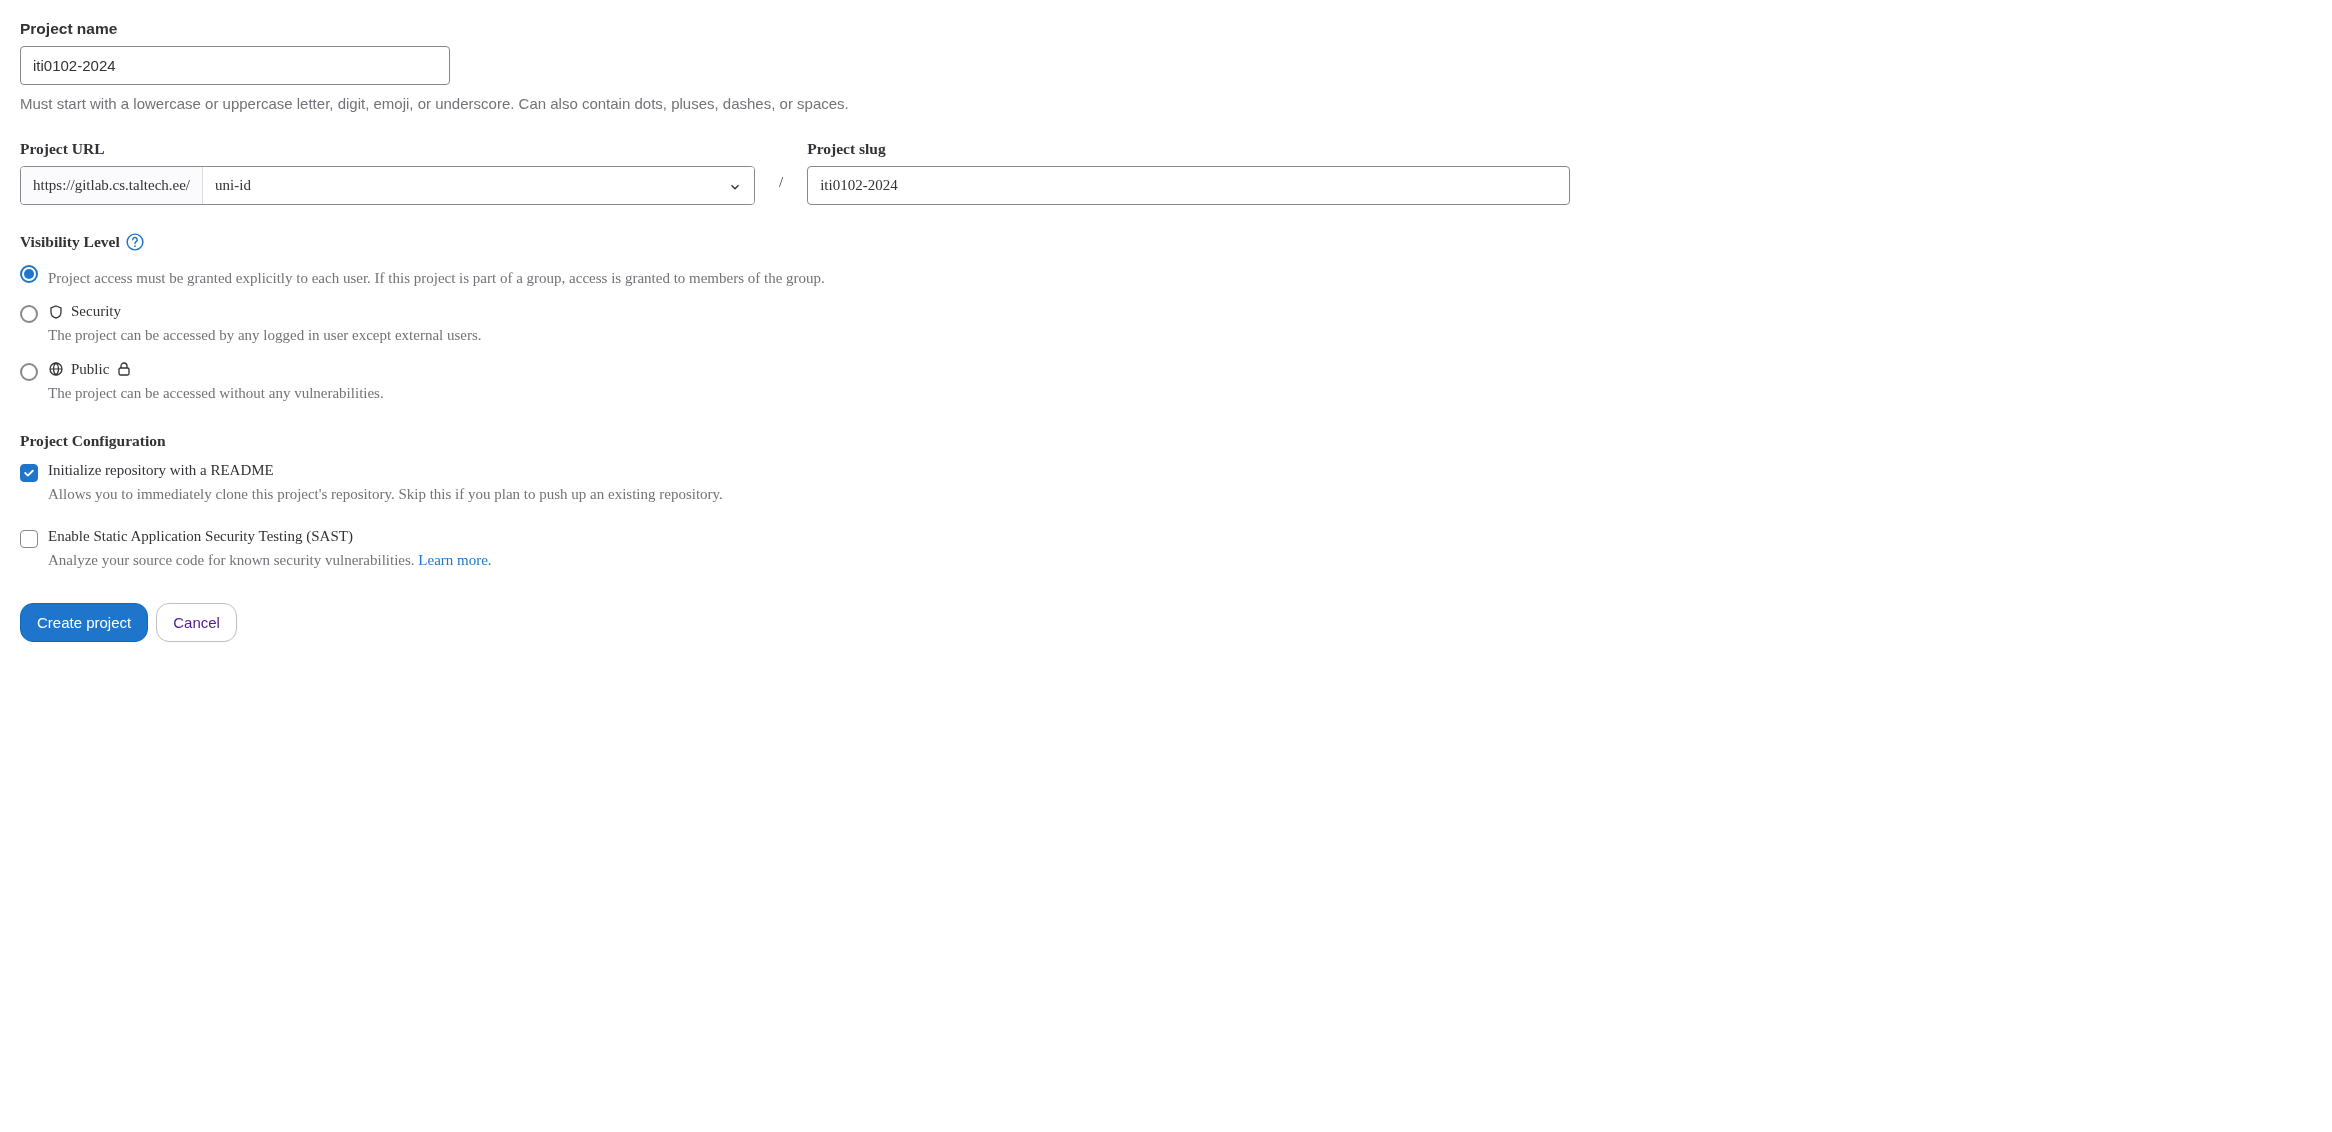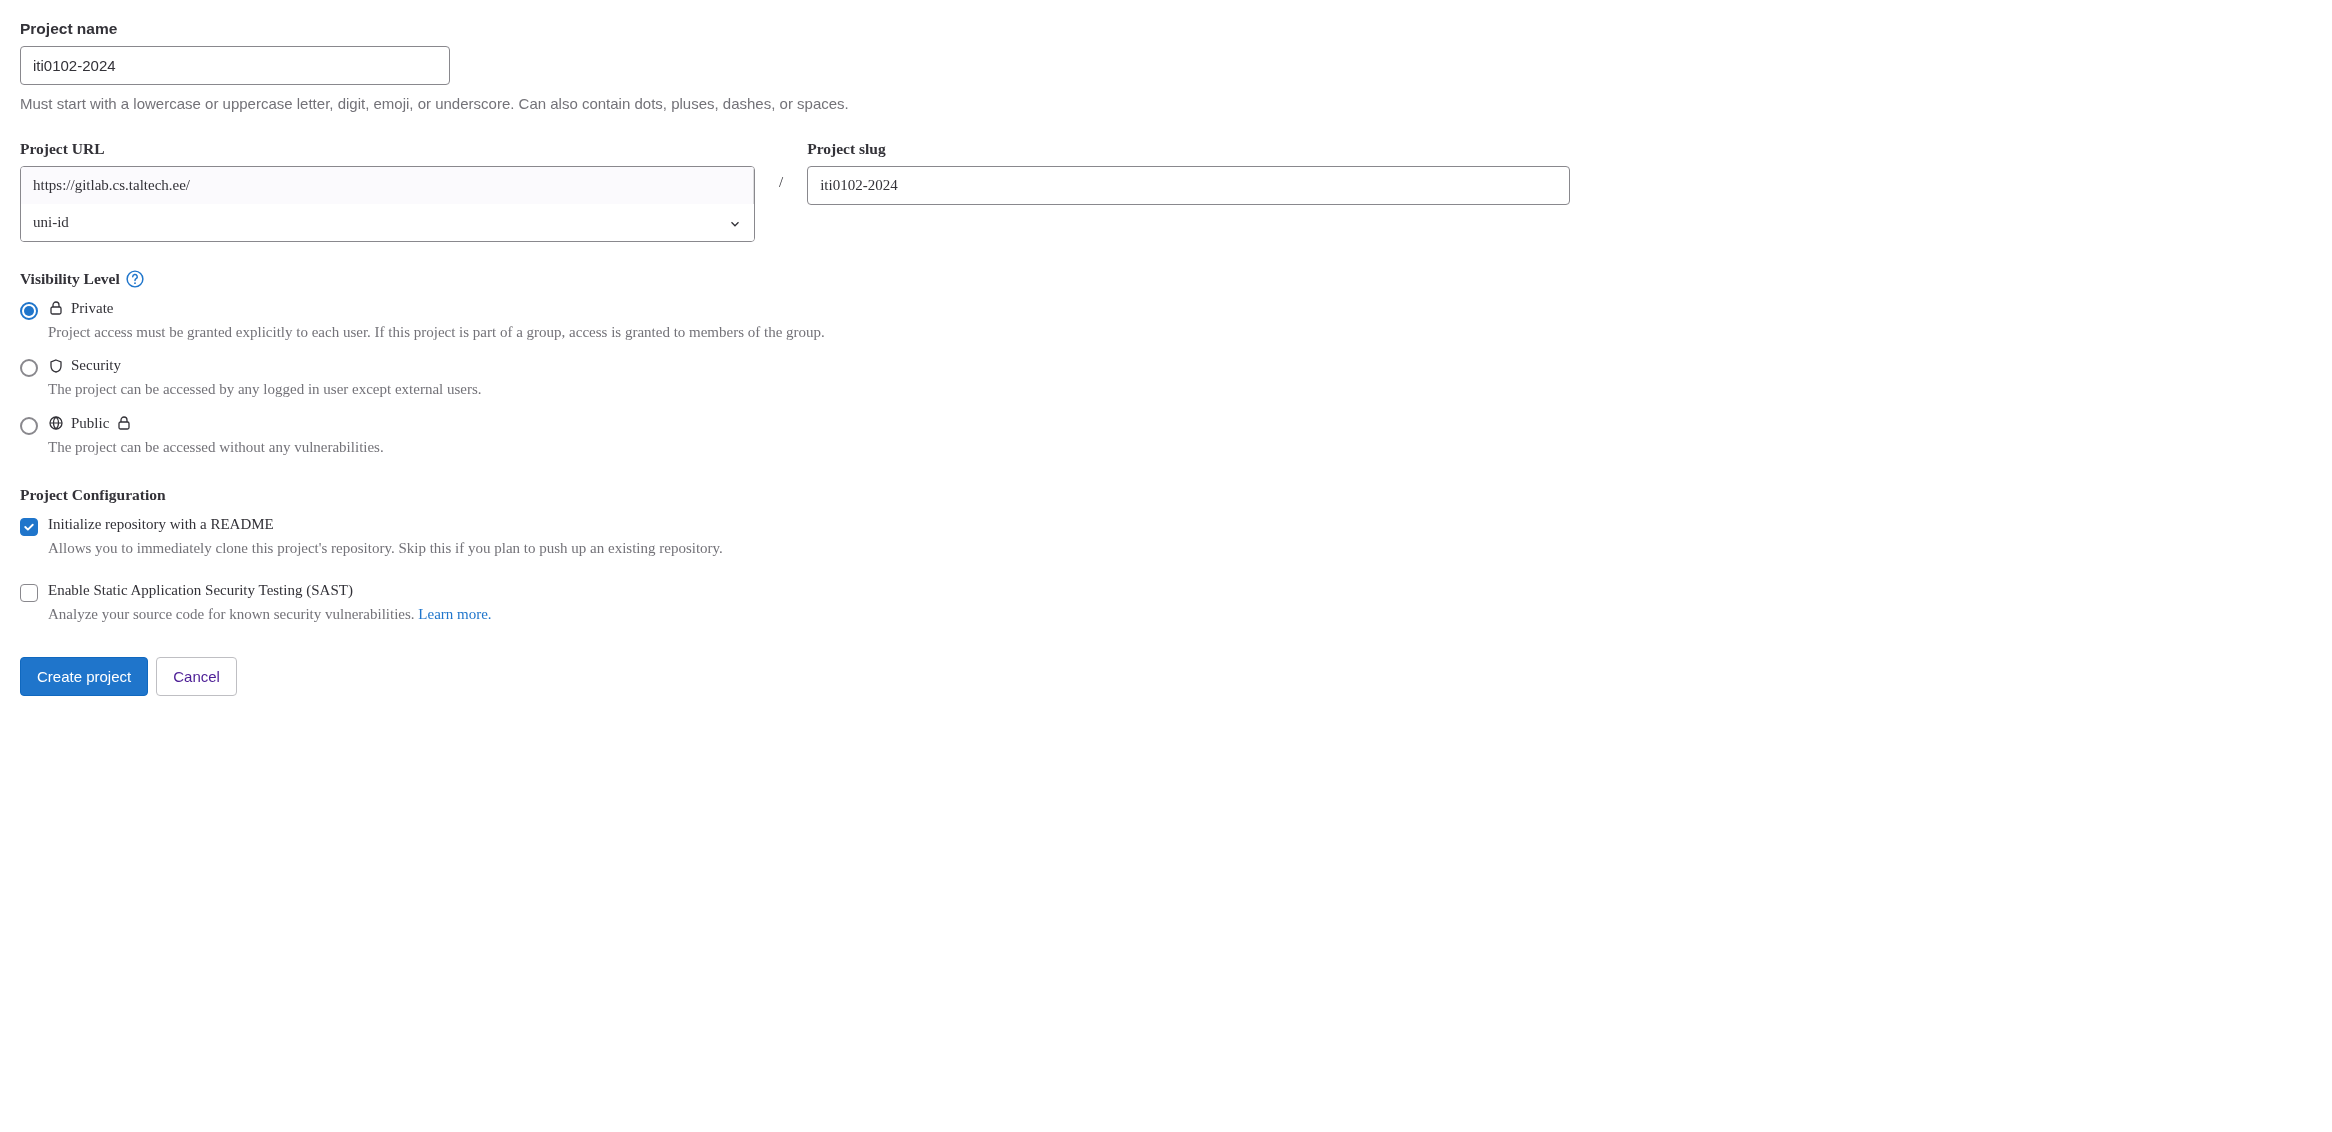--- a/index.html
+++ b/index.html
@@ -59,21 +59,20 @@
       color: #333238;
       padding: 0 24px;
       margin-top: 34px;
     }
     .url-box {
       display: flex;
       border: 1px solid #89888d;
       border-radius: 4px;
       overflow: hidden;
       width: 735px;
-      flex-direction: column;
     }
     .url-prefix {
       padding: 10px 12px;
       font-size: 15px;
       background: #fbfafd;
       border-right: 1px solid #dcdcde;
       color: #333238;
       white-space: nowrap;
     }
     .url-select {
@@ -172,21 +171,21 @@
     }
     .link { color: #1f75cb; cursor: pointer; }
     .actions {
       display: flex;
       gap: 8px;
       margin-top: 32px;
     }
     .btn {
       padding: 10px 16px;
       font-size: 15px;
-      border-radius: 4px;
+      border-radius: 13px;
       cursor: pointer;
       font-family: inherit;
       border: 1px solid transparent;
     }
     .btn-primary {
       background: #1f75cb;
       color: #fff;
       border-color: #1068bf;
     }
     .btn-secondary {
@@ -231,27 +230,20 @@
       <svg class="help-icon" viewBox="0 0 16 16">
           <circle cx="8" cy="8" r="7" fill="none" stroke="currentColor" stroke-width="1.3"></circle>
           <path fill="none" stroke="currentColor" stroke-width="1.3" stroke-linecap="round" d="M6 6a2 2 0 113 1.7c-.6.4-1 .8-1 1.6"></path>
           <circle cx="8" cy="11.7" r="0.8" fill="currentColor"></circle>
         </svg>
     </div>
 
     <div class="option-row">
       <div class="radio checked"></div>
       <div class="option-content">
-        <div class="option-label">
-          <svg class="icon" viewBox="0 0 16 16">
-              <rect x="3" y="7" width="10" height="7" rx="1.5" fill="none" stroke="#333238" stroke-width="1.3"></rect>
-              <path fill="none" stroke="#333238" stroke-width="1.3" d="M5 7V5a3 3 0 016 0v2"></path>
-            </svg>
-          <span>Private</span>
-        </div>
         <div class="option-desc">Project access must be granted explicitly to each user. If this project is part of a group, access is granted to members of the group.</div>
       </div>
     </div>
 
     <div class="option-row">
       <div class="radio"></div>
       <div class="option-content">
         <div class="option-label">
           <svg class="icon" viewBox="0 0 16 16">
               <path fill="none" stroke="#333238" stroke-width="1.3" d="M8 2l5 2v4c0 3.5-2.5 5.5-5 6-2.5-.5-5-2.5-5-6V4l5-2z"></path>

